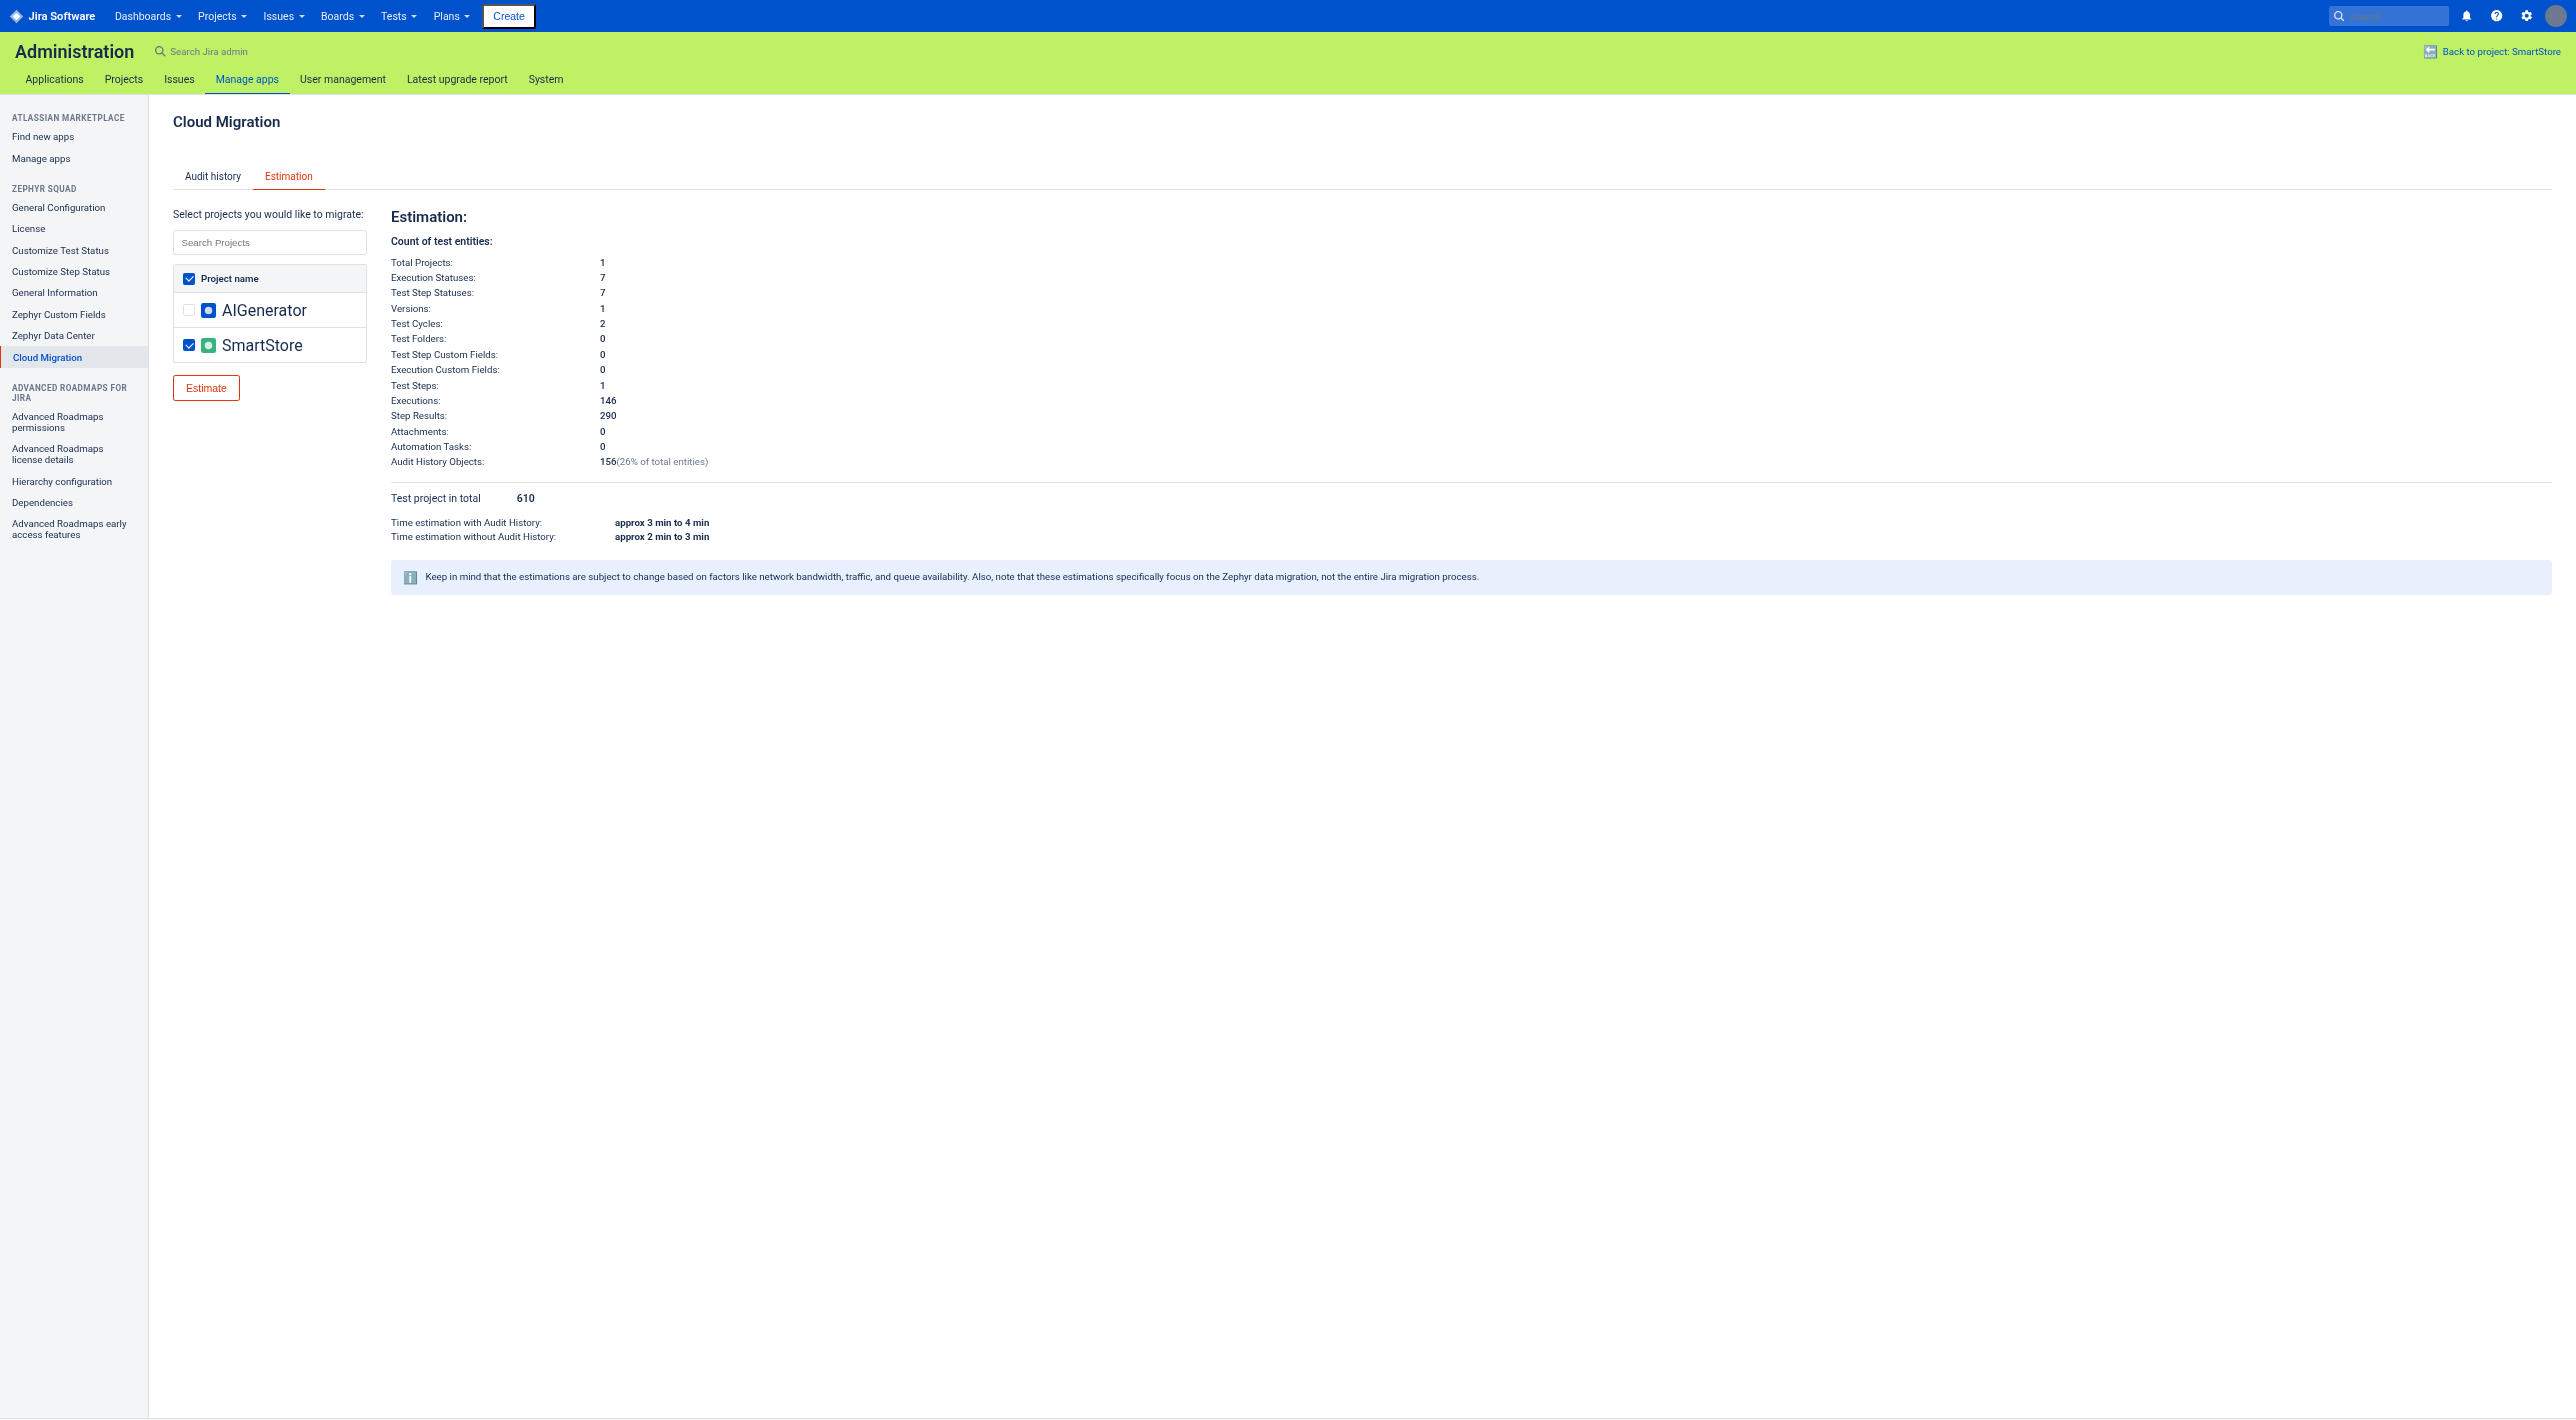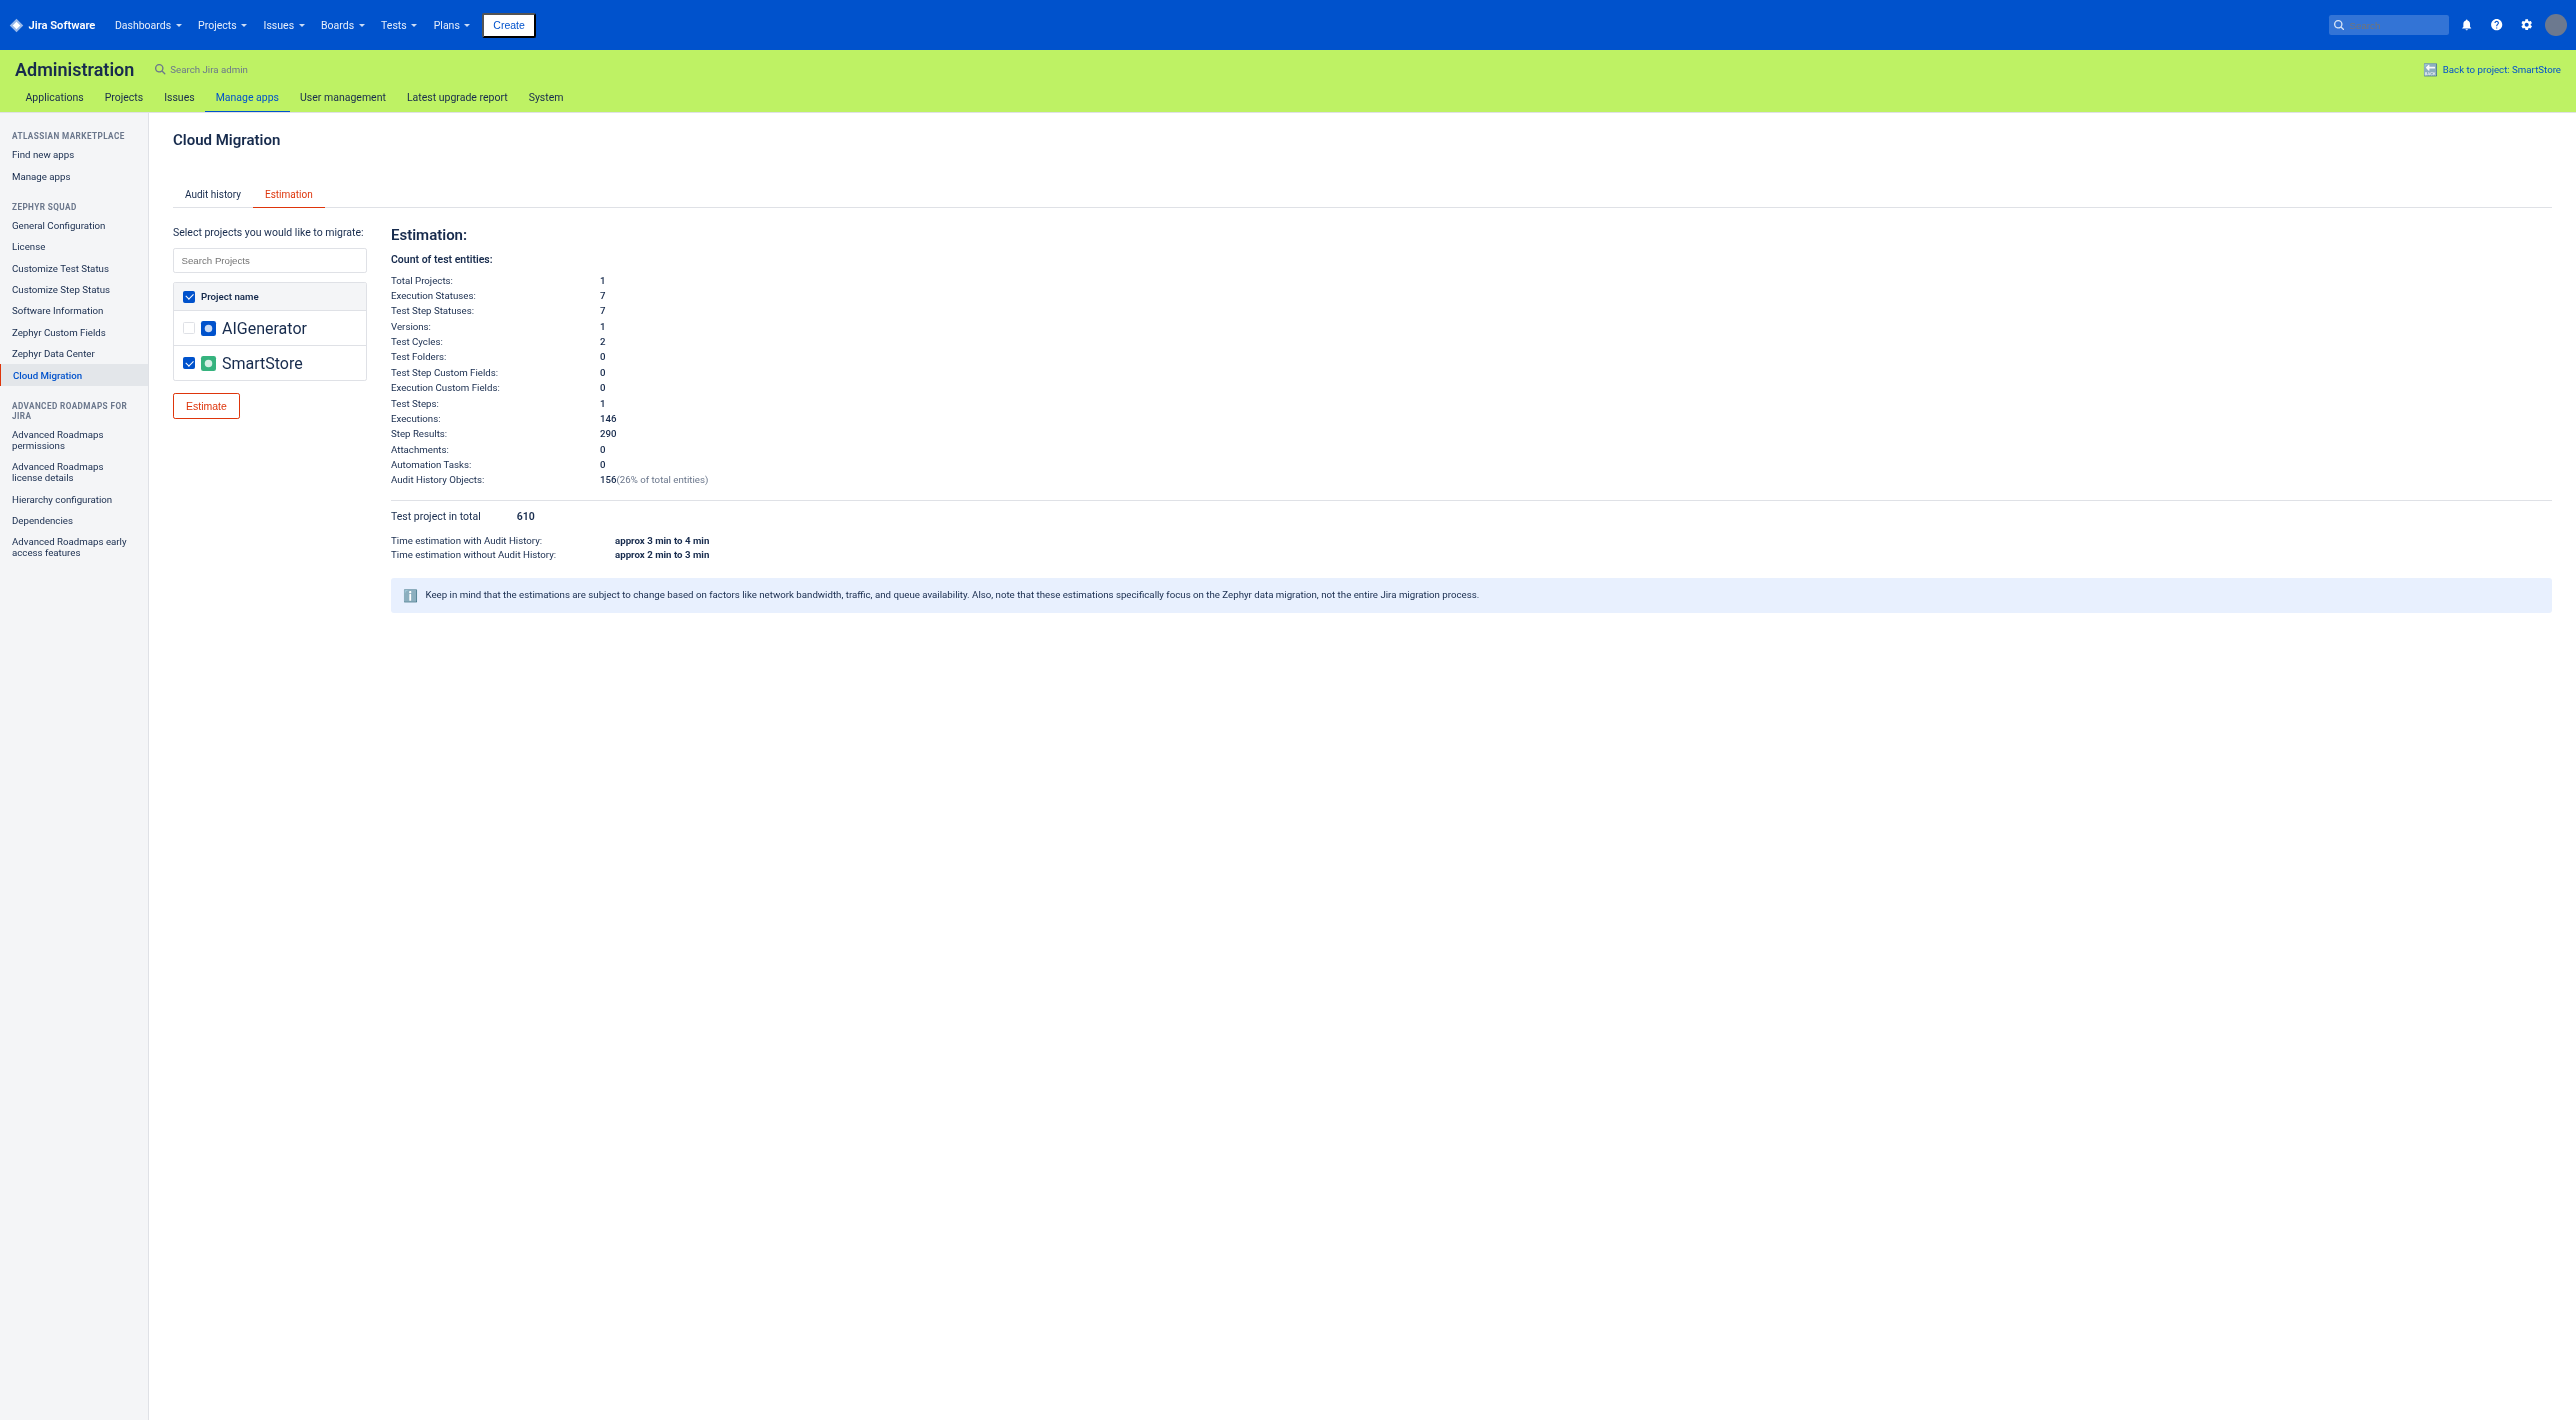--- a/index.html
+++ b/index.html
@@ -4,21 +4,21 @@
   <style>
     * { box-sizing: border-box; margin: 0; padding: 0; }
     body { font-family: -apple-system, BlinkMacSystemFont, 'Segoe UI', Roboto, sans-serif; font-size: 10.5px; color: #172b4d; background: #f4f5f7; }
 
     
     .top-nav {
       background: #0052cc;
       display: flex;
       align-items: center;
       padding: 0 9px;
-      height: 50px;
+      height: 32px;
       color: white;
       position: relative;
       z-index: 100;
     }
     .top-nav-logo {
       display: flex;
       align-items: center;
       gap: 4.5px;
       color: white;
       font-weight: 600;
@@ -541,21 +541,21 @@
       <div class="sidebar-section-title">ATLASSIAN MARKETPLACE</div>
       <a class="sidebar-item">Find new apps</a>
       <a class="sidebar-item">Manage apps</a>
     </div>
     <div class="sidebar-section">
       <div class="sidebar-section-title">ZEPHYR SQUAD</div>
       <a class="sidebar-item">General Configuration</a>
       <a class="sidebar-item">License</a>
       <a class="sidebar-item">Customize Test Status</a>
       <a class="sidebar-item">Customize Step Status</a>
-      <a class="sidebar-item">Software Information</a>
+      <a class="sidebar-item">General Information</a>
       <a class="sidebar-item">Zephyr Custom Fields</a>
       <a class="sidebar-item">Zephyr Data Center</a>
       <a class="sidebar-item active">Cloud Migration</a>
     </div>
     <div class="sidebar-section">
       <div class="sidebar-section-title">ADVANCED ROADMAPS FOR JIRA</div>
       <a class="sidebar-item">Advanced Roadmaps permissions</a>
       <a class="sidebar-item">Advanced Roadmaps license details</a>
       <a class="sidebar-item">Hierarchy configuration</a>
       <a class="sidebar-item">Dependencies</a>

